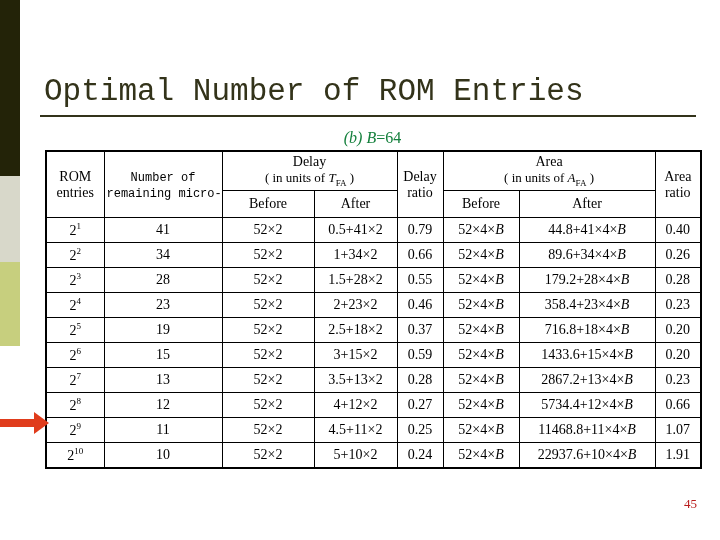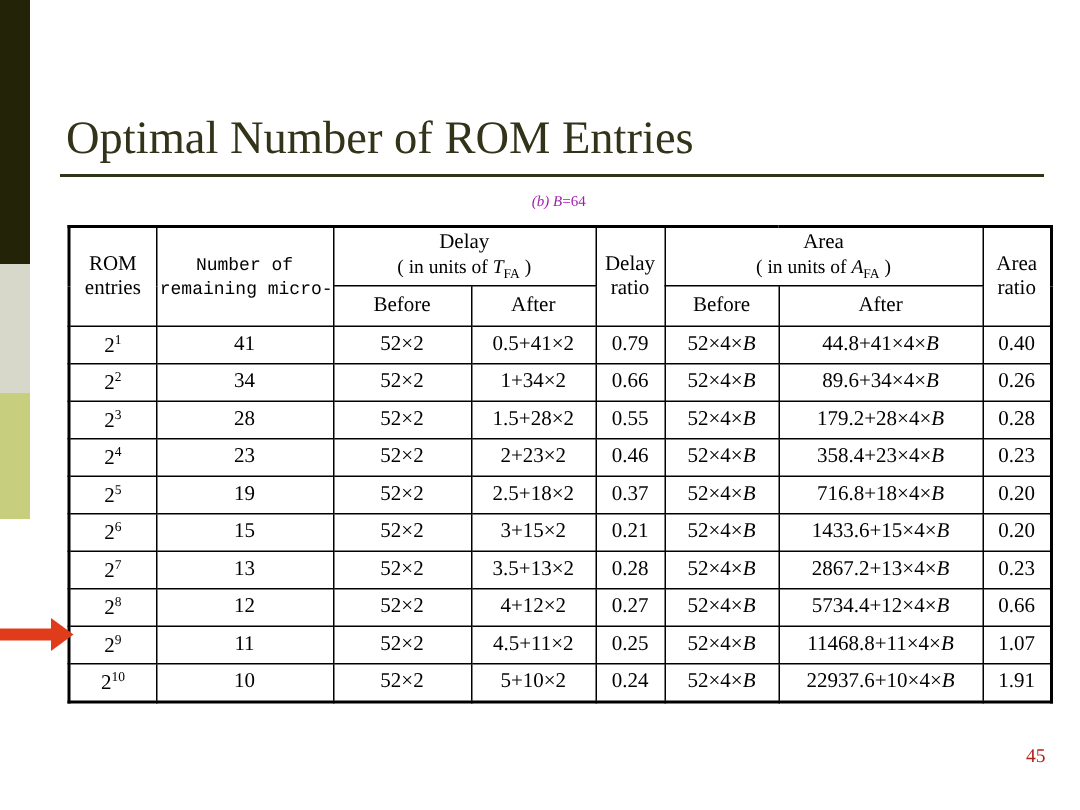--- a/index.html
+++ b/index.html
@@ -10,25 +10,25 @@
   
   .band { position:absolute; left:0; width:20px; }
   .band-dark  { top:0;     height:176px; background:#232308; }
   .band-gray  { top:176px; height:86px;  background:#d8d8ca; }
   .band-green { top:262px; height:84px;  background:#c7cf7e; }
 
   .title {
     position:absolute; left:40px; top:74px; width:652px; margin:0;
     font-size:31px; font-weight:normal; color:#33331a;
     border-bottom:2px solid #33331a; padding-bottom:6px; padding-left:4px;
-    font-family:Liberation Serif, serif; white-space:nowrap;
+    font-family:Liberation Mono, monospace; white-space:nowrap;
   }
   .caption {
     position:absolute; left:45px; top:129px; width:655px;
-    text-align:center; font-size:10px; color:#a21caf;
+    text-align:center; font-size:16px; color:#15803d;
   }
   .caption .lbl { font-style:italic; }
 
   table.data-table {
     position:absolute; left:45px; top:150px; width:655px;
     border-collapse:collapse; table-layout:fixed;
     font-size:14px; color:#000; border:2px solid #000; background:#fff;
   }
   .data-table th, .data-table td {
     border:1px solid #000; text-align:center; vertical-align:middle;
@@ -145,21 +145,21 @@
           <td>0.37</td>
           <td>52×4×<i>B</i></td>
           <td>716.8+18×4×<i>B</i></td>
           <td>0.20</td>
         </tr>
         <tr>
           <td>2<sup>6</sup></td>
           <td>15</td>
           <td>52×2</td>
           <td>3+15×2</td>
-          <td>0.21</td>
+          <td>0.59</td>
           <td>52×4×<i>B</i></td>
           <td>1433.6+15×4×<i>B</i></td>
           <td>0.20</td>
         </tr>
         <tr>
           <td>2<sup>7</sup></td>
           <td>13</td>
           <td>52×2</td>
           <td>3.5+13×2</td>
           <td>0.28</td>

